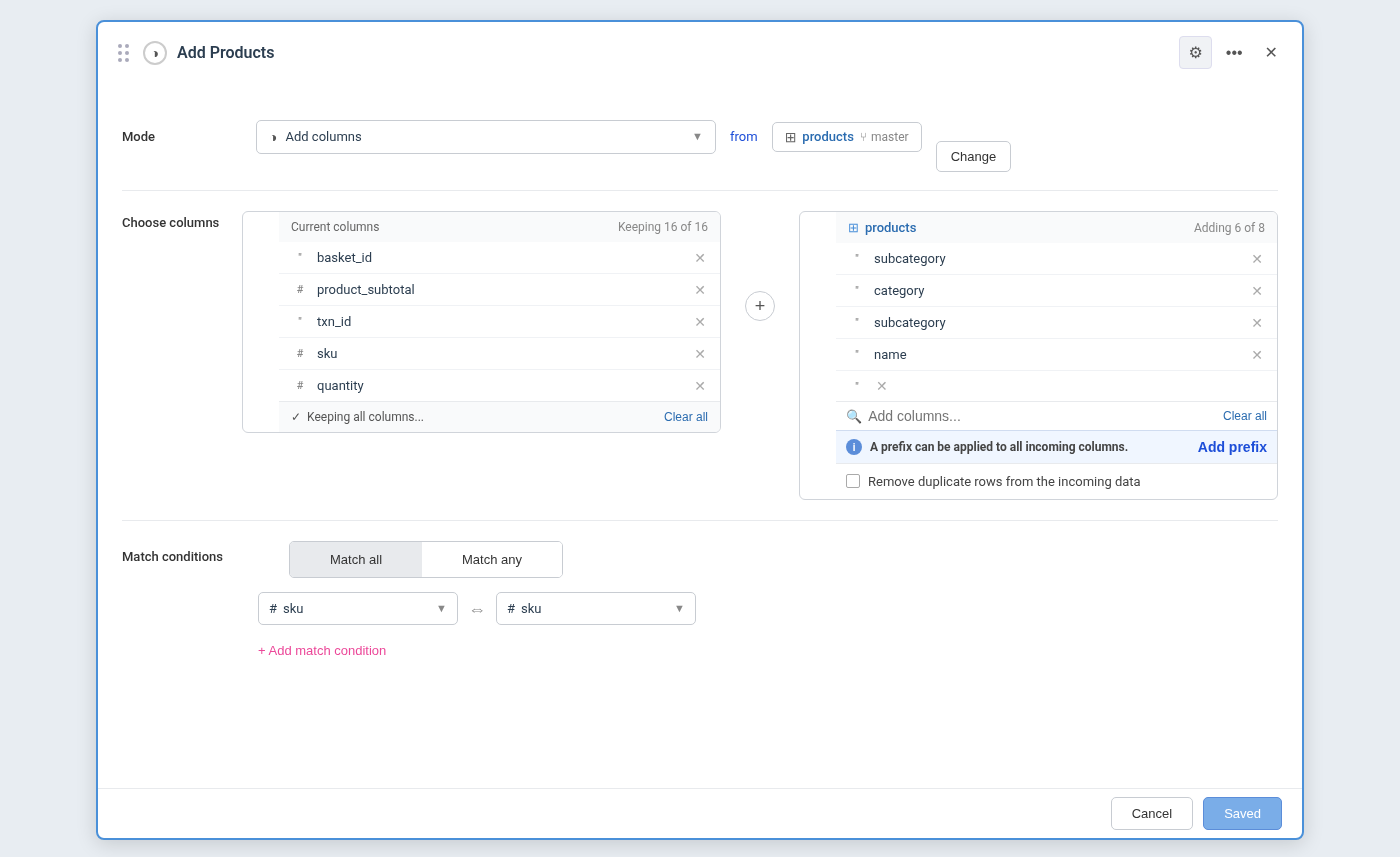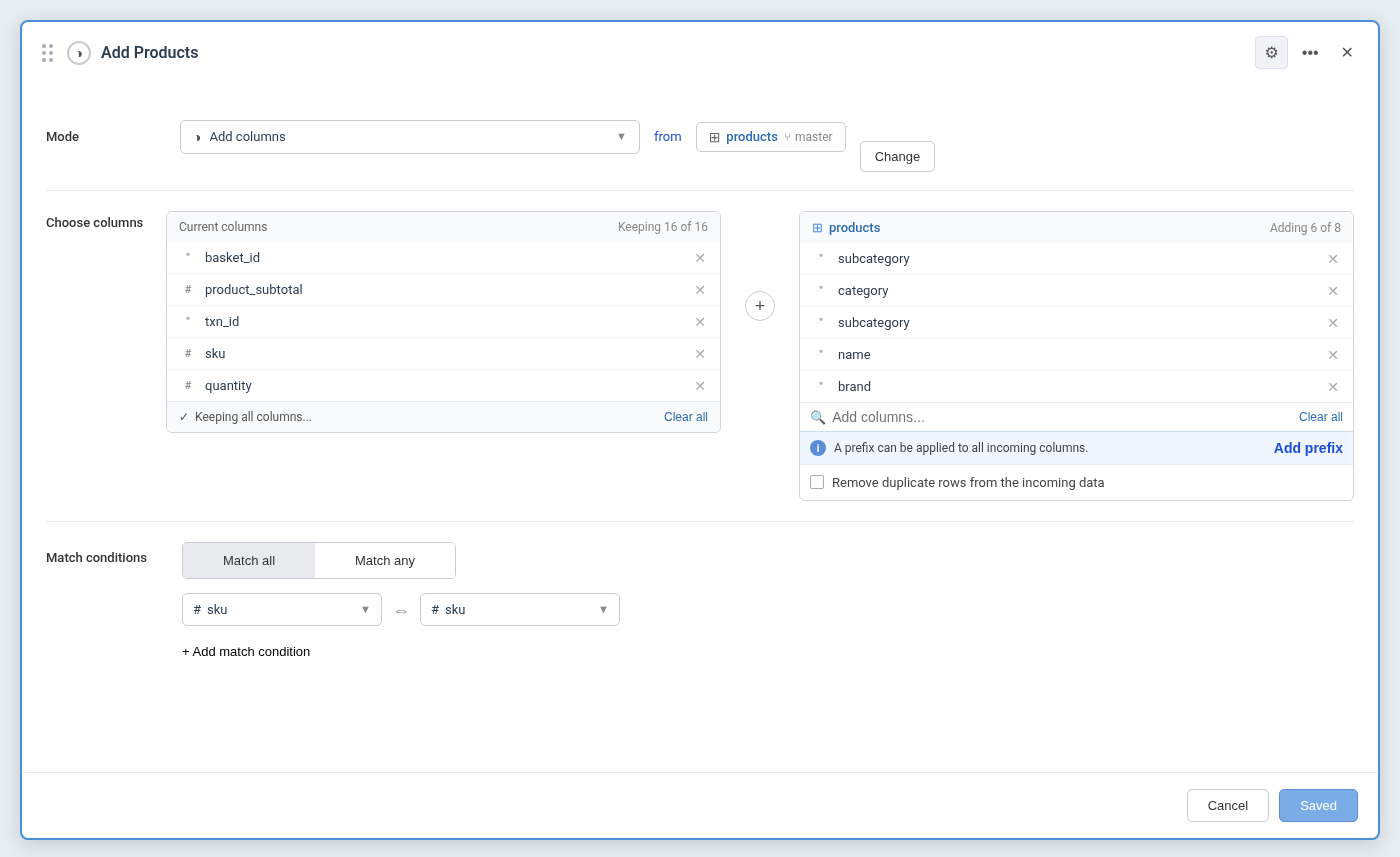--- a/index.html
+++ b/index.html
@@ -12,21 +12,21 @@
       align-items: center;
       justify-content: center;
       min-height: 100vh;
       padding: 20px;
     }
 
     .dialog {
       background: #fff;
       border: 2px solid #4a90d9;
       border-radius: 8px;
-      width: 1360px;
+      width: 1208px;
       min-height: 820px;
       display: flex;
       flex-direction: column;
       box-shadow: 0 4px 20px rgba(0,0,0,0.15);
     }
 
     
     .dialog-header {
       display: flex;
       align-items: center;
@@ -202,20 +202,21 @@
       display: flex;
       gap: 16px;
       align-items: flex-start;
     }
     .column-panel {
       flex: 1;
       border: 1px solid #d0d4da;
       border-radius: 6px;
       overflow: hidden;
       background: #fff;
+      padding-left: 36px;
     }
     .panel-header {
       display: flex;
       justify-content: space-between;
       align-items: center;
       padding: 8px 12px;
       color: #666;
       font-size: 12px;
       background: #f9fafb;
     }
@@ -357,21 +358,21 @@
       background: #5b8dd9;
       border-radius: 50%;
       display: flex;
       align-items: center;
       justify-content: center;
       color: #fff;
       font-size: 10px;
       font-weight: bold;
       flex-shrink: 0;
     }
-    .prefix-text { flex: 1; }
+    .prefix-text { flex: 1; font-weight: bold; }
     .add-prefix-btn {
       background: none;
       border: none;
       cursor: pointer;
       color: #1d4ed8;
       font-size: 14px;
       font-weight: 700;
     }
     .dedup-row {
       display: flex;
@@ -410,20 +411,21 @@
       display: flex;
       flex-direction: column;
       gap: 14px;
     }
     .match-toggle {
       display: flex;
       border: 1px solid #c8ccd2;
       border-radius: 5px;
       overflow: hidden;
       width: fit-content;
+      margin-left: 31px;
     }
     .match-btn {
       padding: 10px 40px;
       border: none;
       cursor: pointer;
       font-size: 13px;
       background: #fff;
       color: #333;
     }
     .match-btn.active {
@@ -460,32 +462,32 @@
       display: flex;
       align-items: center;
     }
     .add-condition-btn {
       display: flex;
       align-items: center;
       gap: 6px;
       background: none;
       border: none;
       cursor: pointer;
-      color: #000000;
+      color: #ec4899;
       font-size: 13px;
       padding: 4px 0;
     }
 
     
     .dialog-footer {
       display: flex;
       justify-content: flex-end;
       align-items: center;
       gap: 10px;
-      padding: 16px 20px;
+      padding: 8px 20px;
       border-top: 1px solid #e8eaed;
     }
     .cancel-btn {
       padding: 8px 20px;
       border: 1px solid #c8ccd2;
       border-radius: 5px;
       background: #fff;
       cursor: pointer;
       font-size: 13px;
       color: #333;
@@ -631,21 +633,20 @@
               <span class="col-name">subcategory</span>
               <button class="col-remove">✕</button>
             </div>
             <div class="column-item">
               <span class="col-type-icon">"</span>
               <span class="col-name">name</span>
               <button class="col-remove">✕</button>
             </div>
             <div class="column-item">
               <span class="col-type-icon">"</span>
-              <span class="col-name">brand</span>
               <button class="col-remove">✕</button>
             </div>
           </div>
           <div class="search-row">
             <span class="search-icon-small">🔍</span>
             <input class="search-input" placeholder="Add columns..." style="">
             <button class="clear-all-right">Clear all</button>
           </div>
           <div class="prefix-notice">
             <div class="info-icon">i</div>

